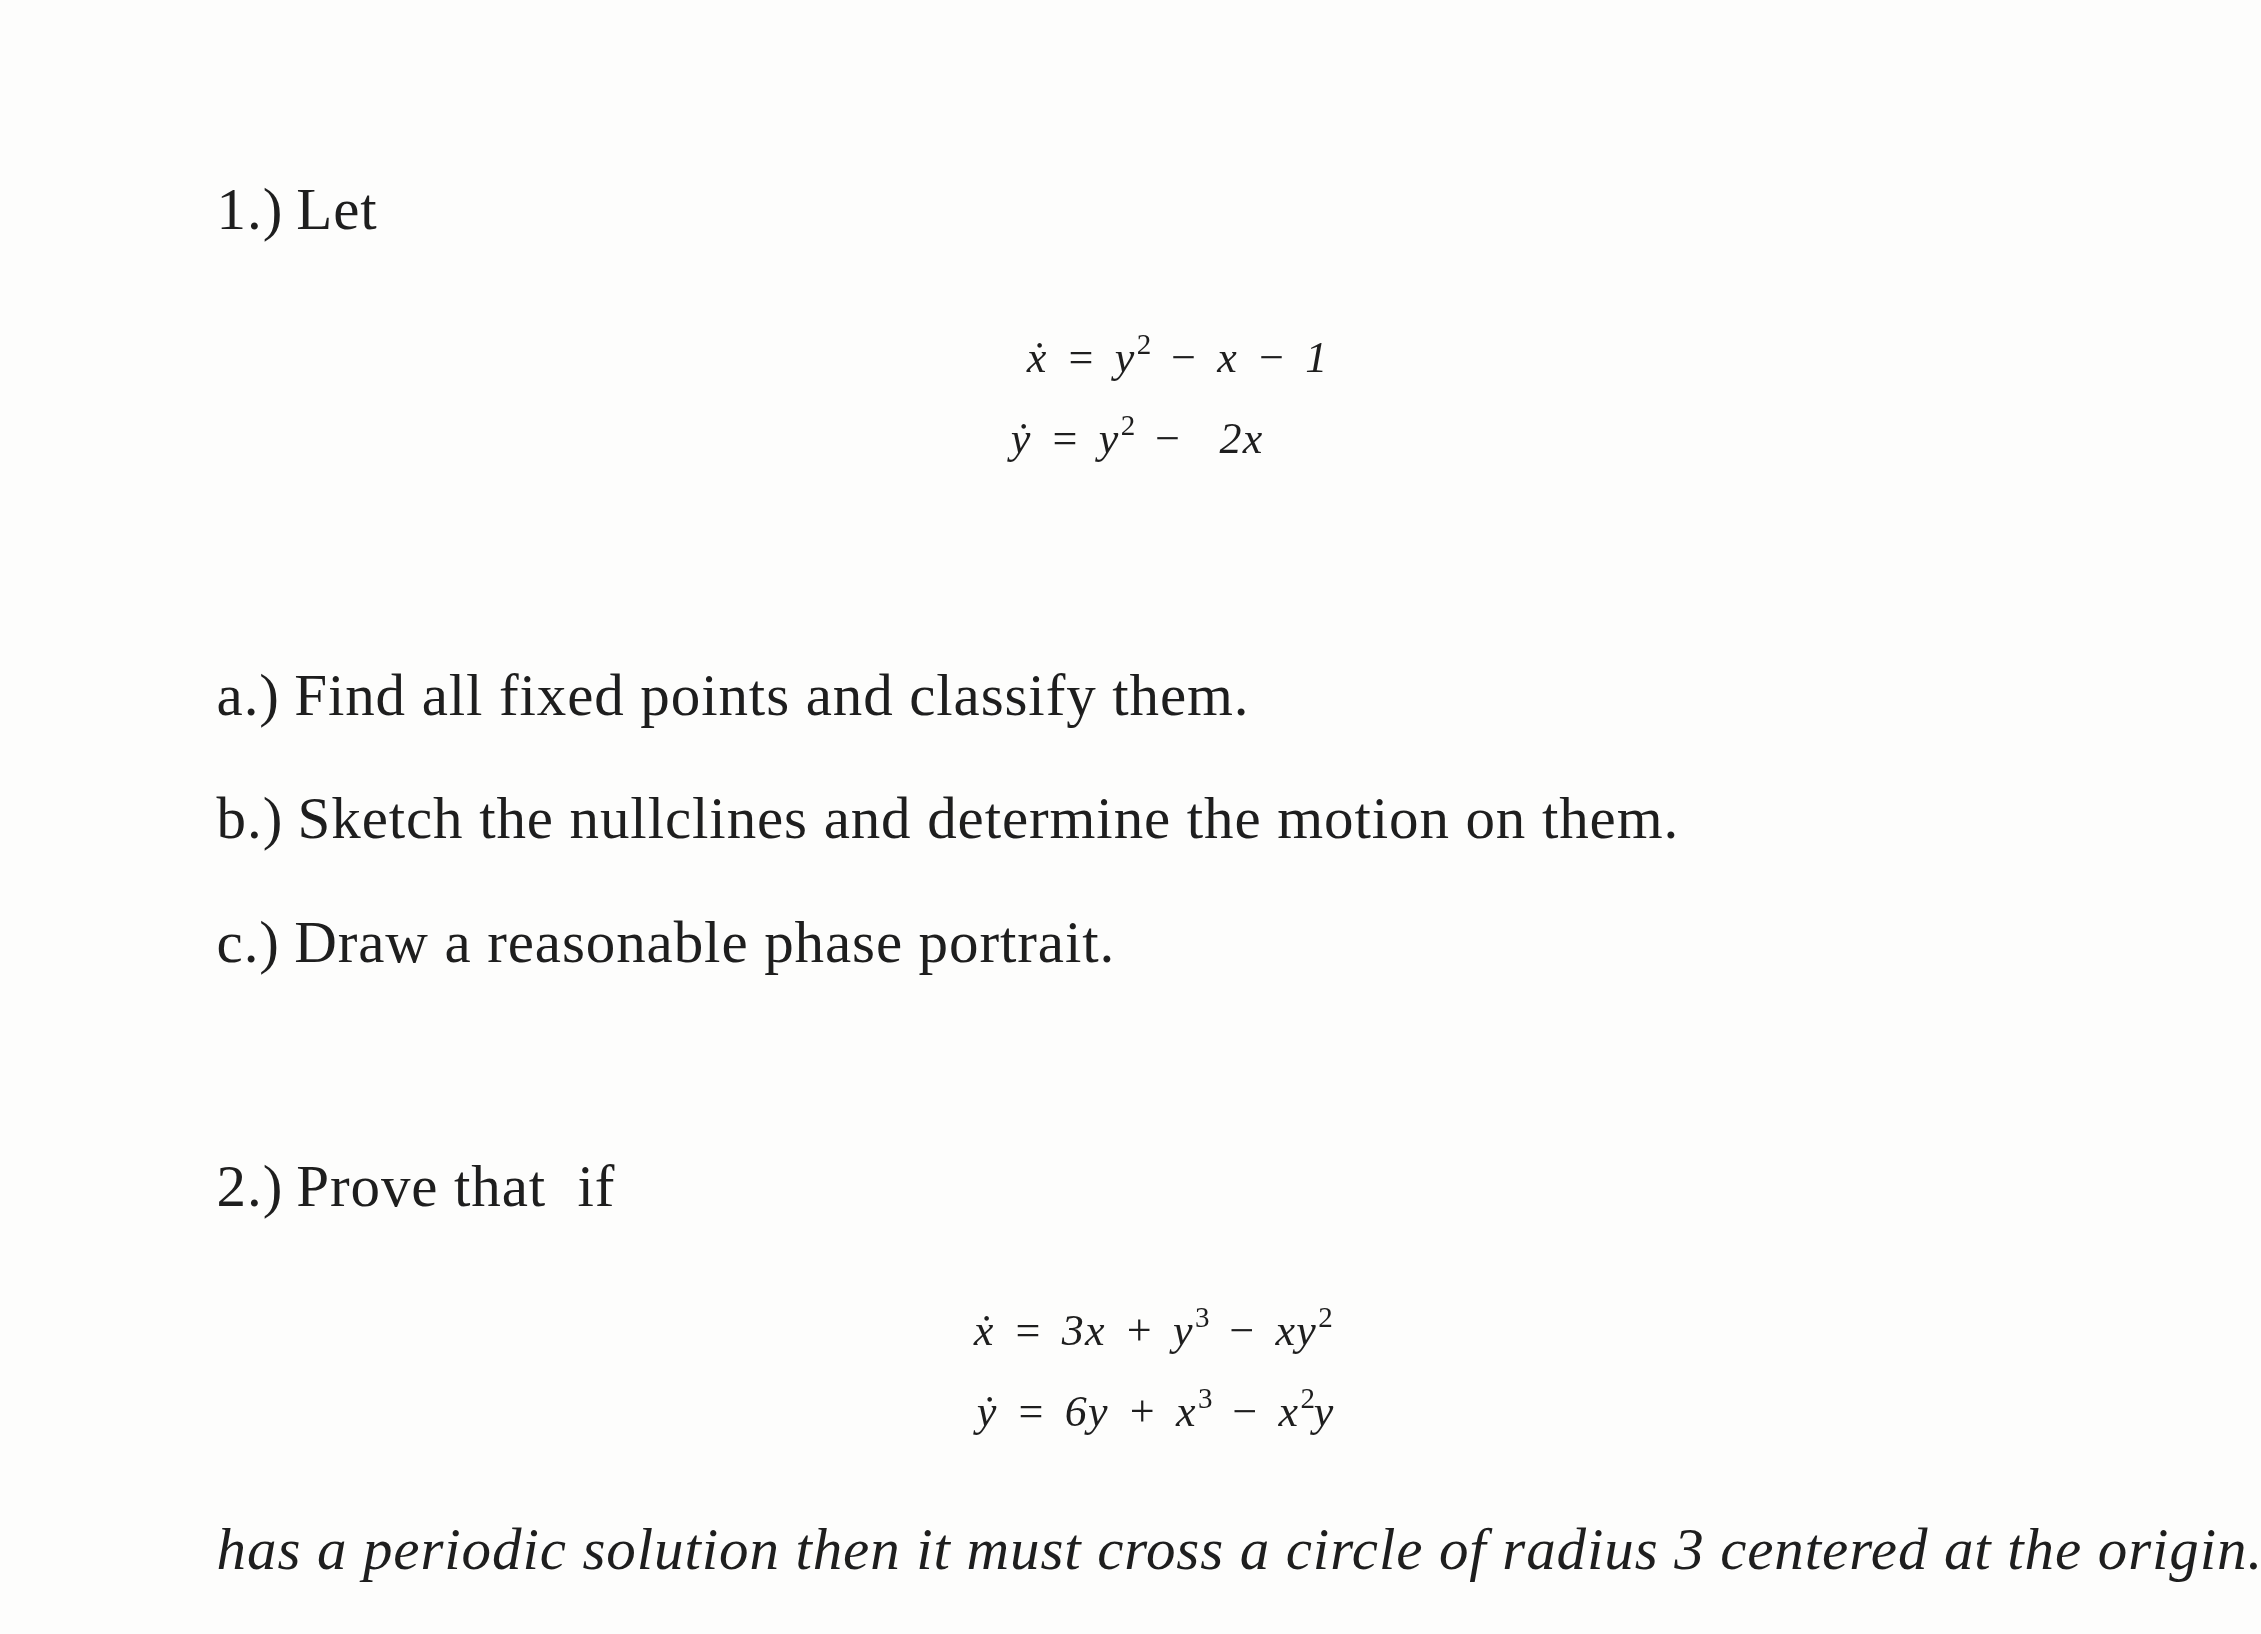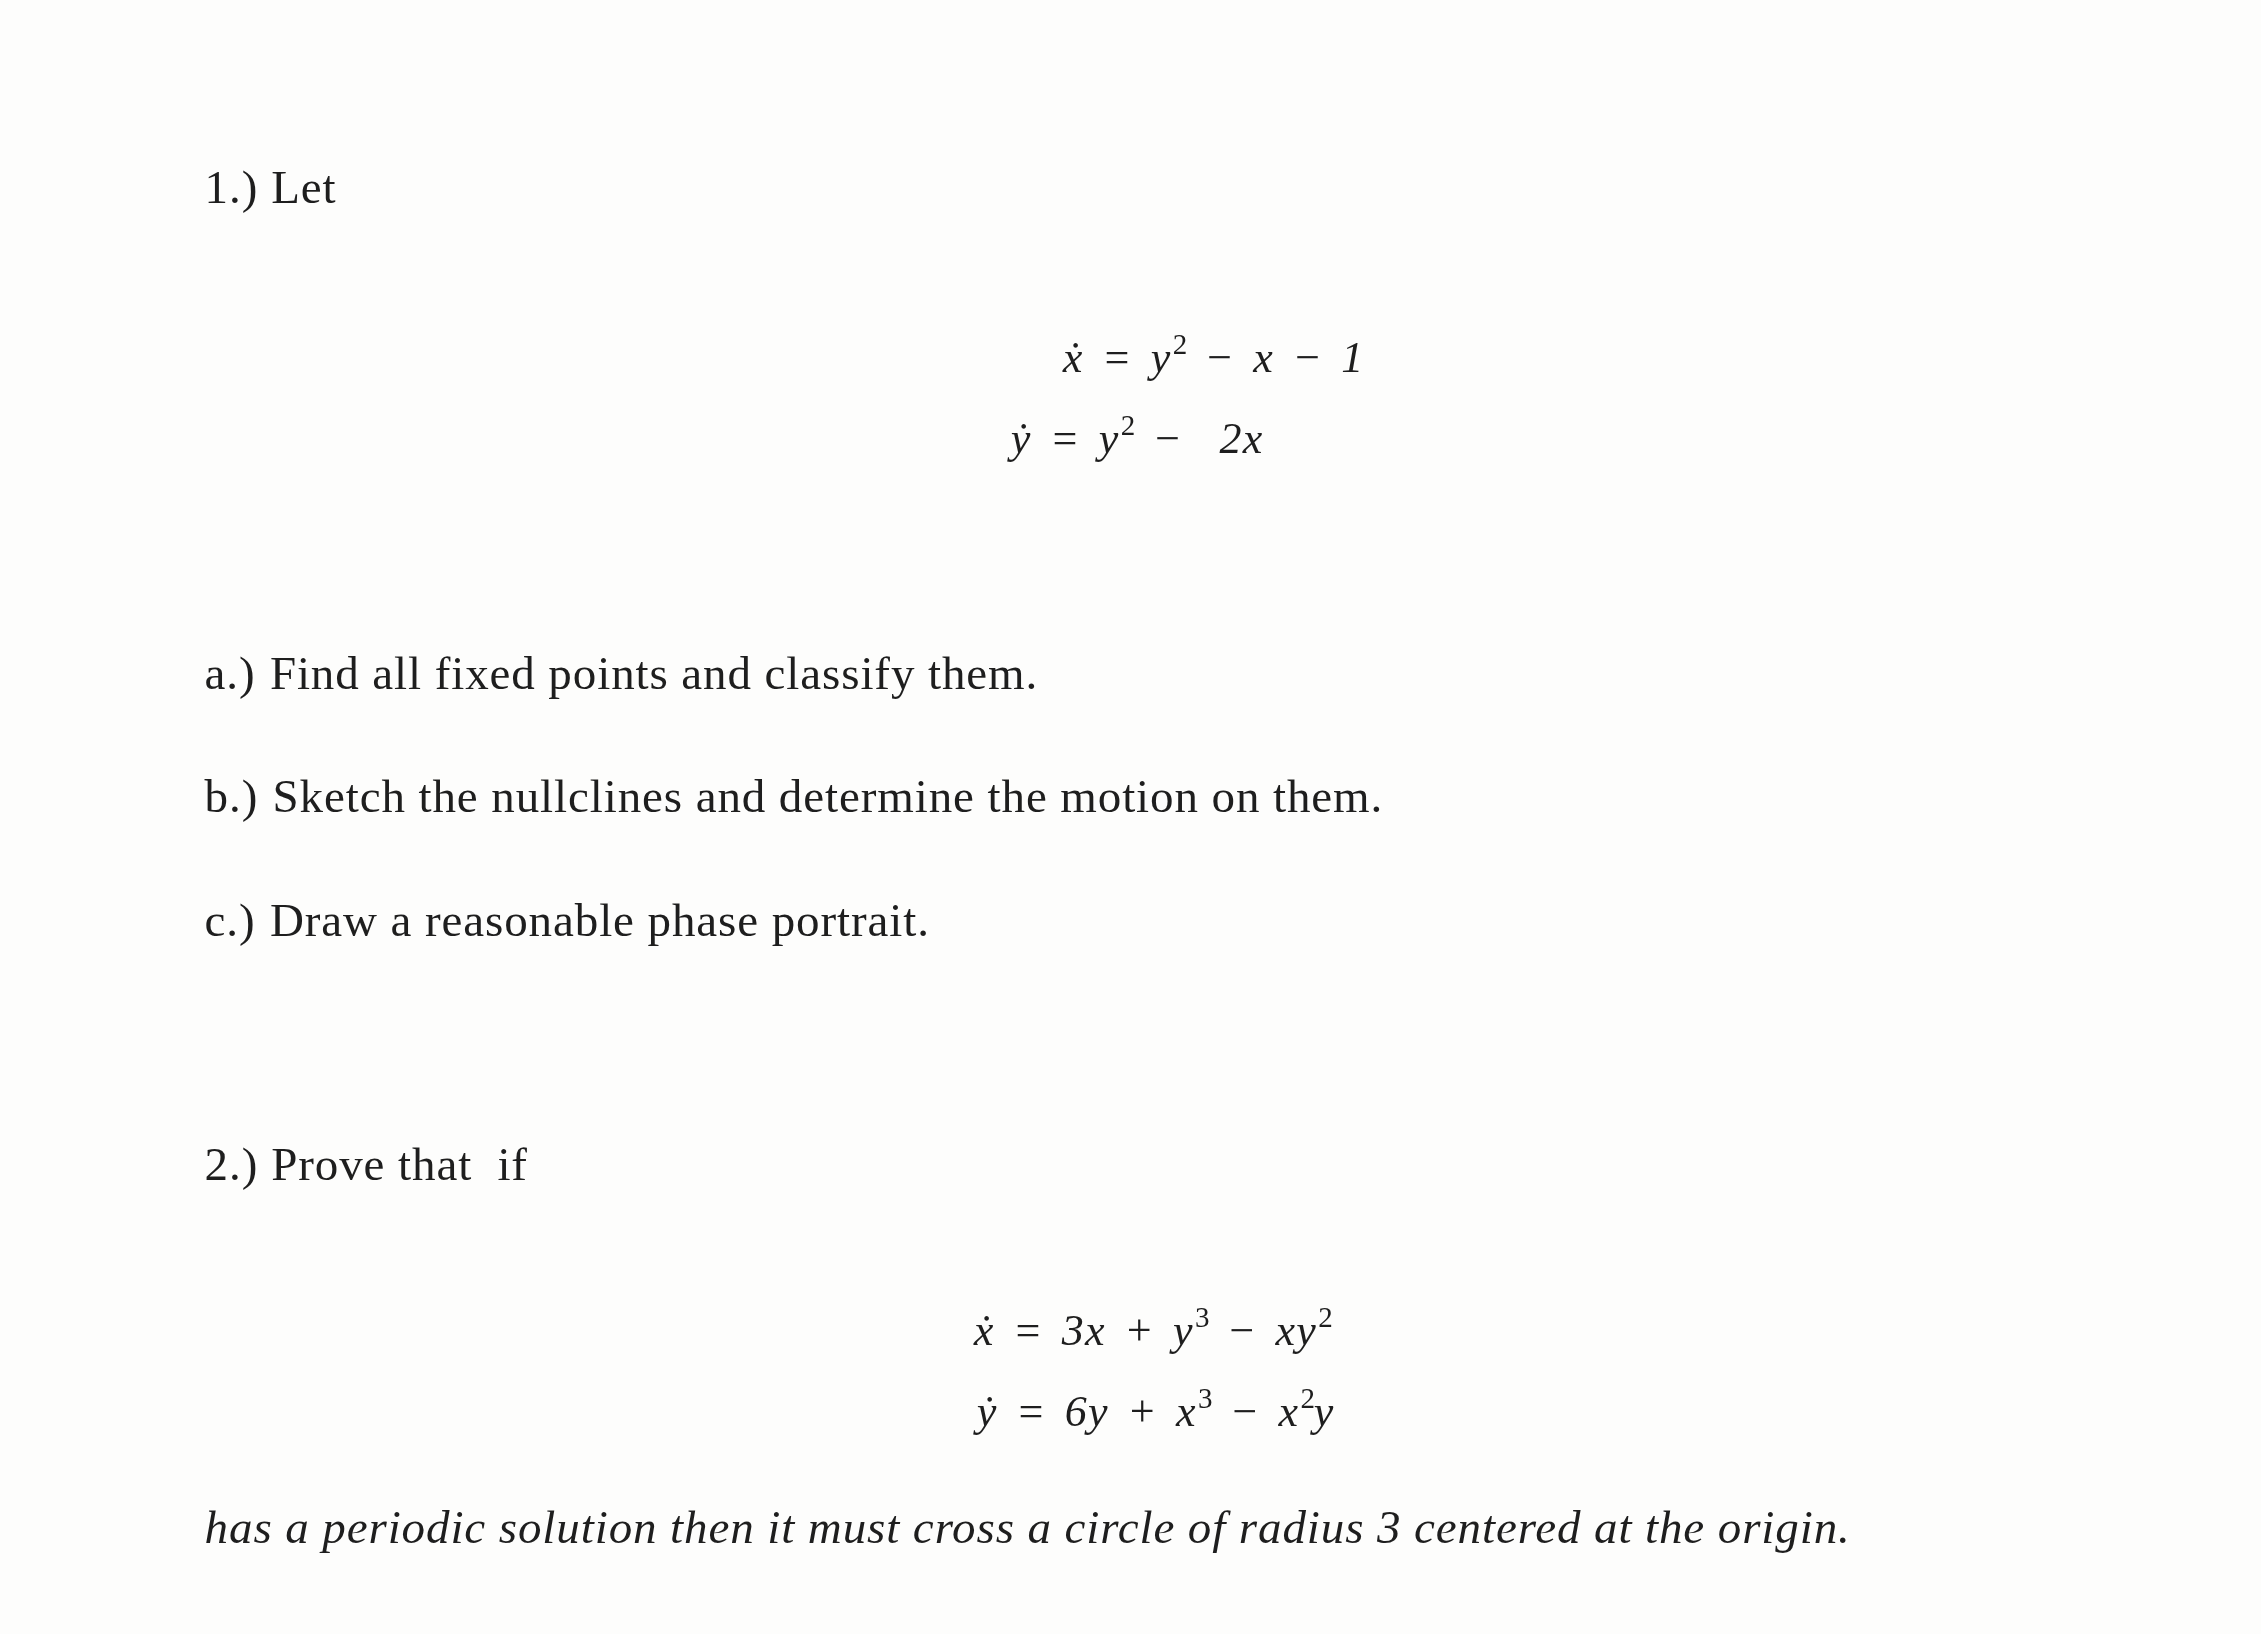--- a/index.html
+++ b/index.html
@@ -17,21 +17,21 @@
     background: #fdfdfc;
     color: #1e1e1e;
     font-family: "Liberation Serif", "DejaVu Serif", serif;
   }
   .line {
     position: absolute;
     white-space: pre;
     line-height: 1.2;
   }
   .bodytext {
-    font-size: 47px;
+    font-size: 59px;
     letter-spacing: 0.9px;
   }
   .p-num {
     margin-right: 13px;
   }
   .p-intro {
     white-space: pre;
   }
   .part-label {
     margin-right: 14.3px;
@@ -53,21 +53,21 @@
 </style>
 </head>
 <body style="background: rgb(253, 253, 252);">
 
 <div class="page" style="background: rgb(253, 253, 252); color: rgb(30, 30, 30);">
 
   <div class="line bodytext" style="left:154px; top:103px;">
     <span class="p-num">1.)</span><span class="p-intro">Let</span>
   </div>
 
-  <div class="line eq" style="left:990px; top:279px;font-family:Liberation Serif, serif;">
+  <div class="line eq" style="left:954px; top:279px;font-family:Liberation Serif, serif;">
     <span>ẋ = y</span><span class="e-sup">2</span><span> − x − 1</span>
   </div>
   <div class="line eq" style="left:938px; top:360px;text-align:right;">
     <span>ẏ = y</span><span class="e-sup">2</span><span> −  2x</span>
   </div>
 
   <div class="line bodytext" style="left:154px; top:589px;">
     <span class="part-label">a.)</span><span>Find all fixed points and classify them.</span>
   </div>
   <div class="line bodytext" style="left:154px; top:712px;">

